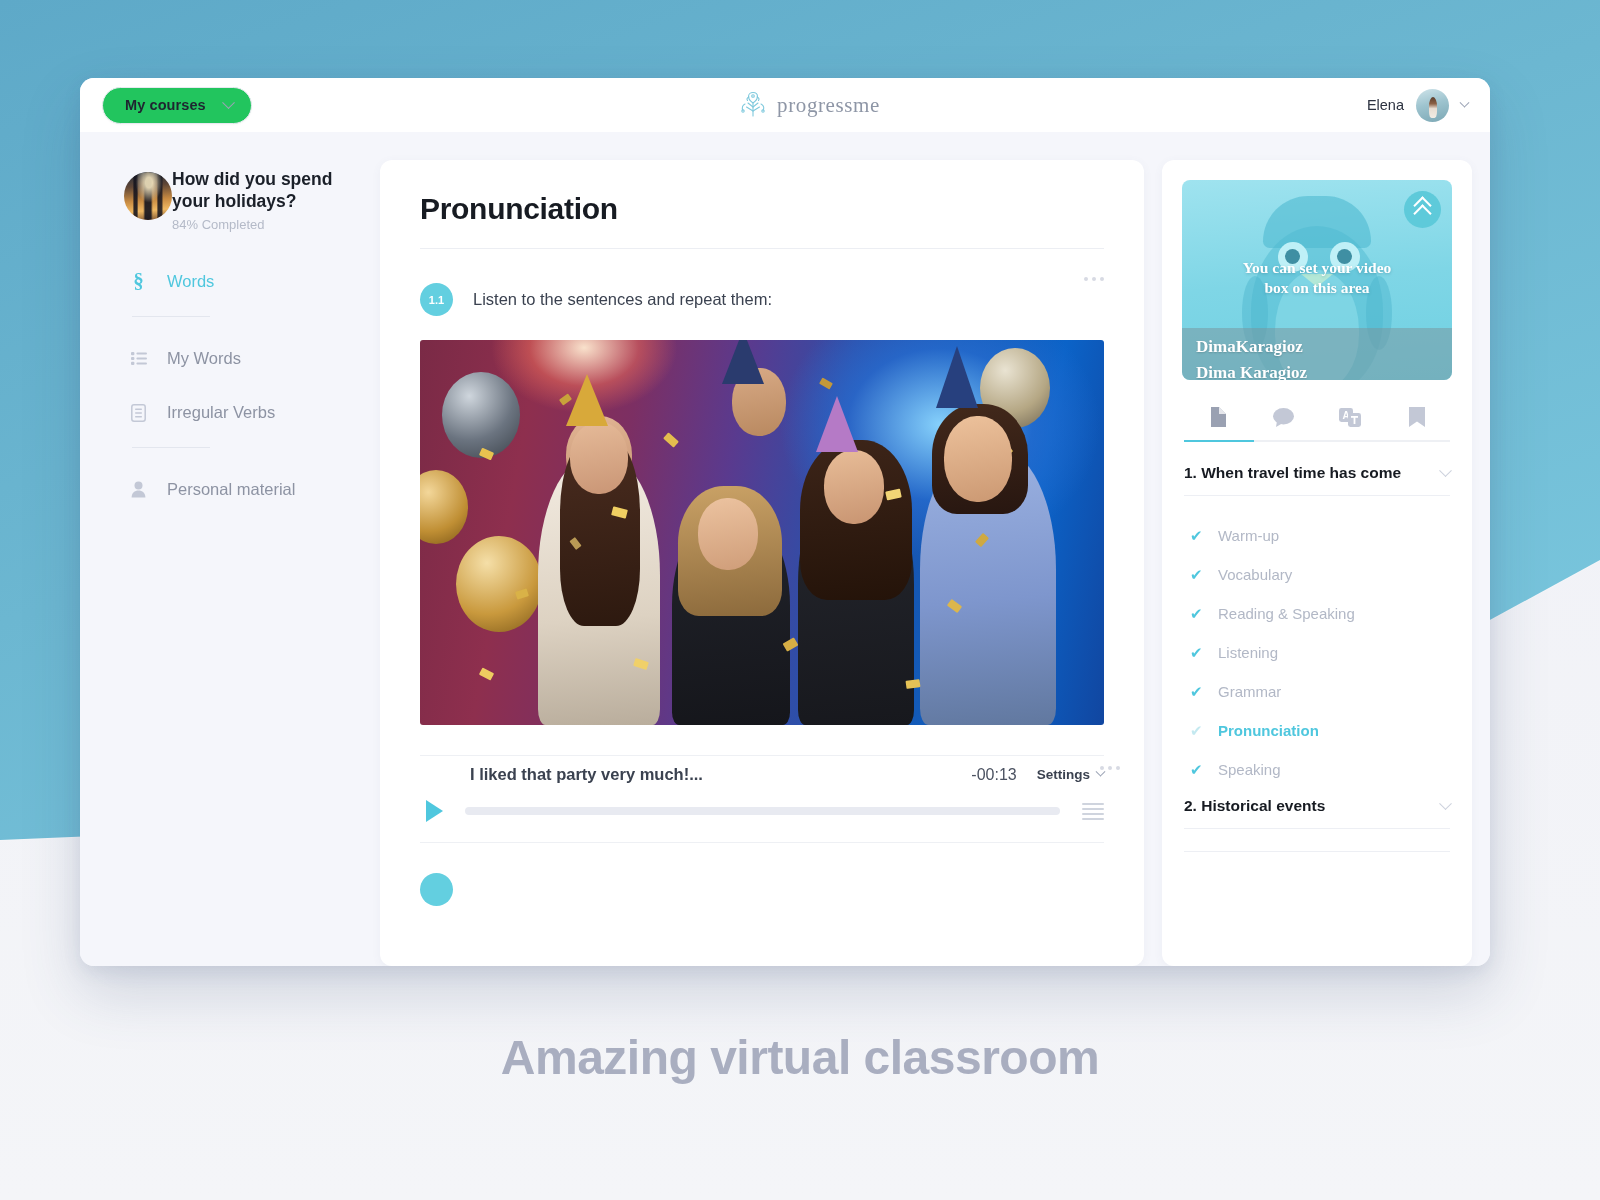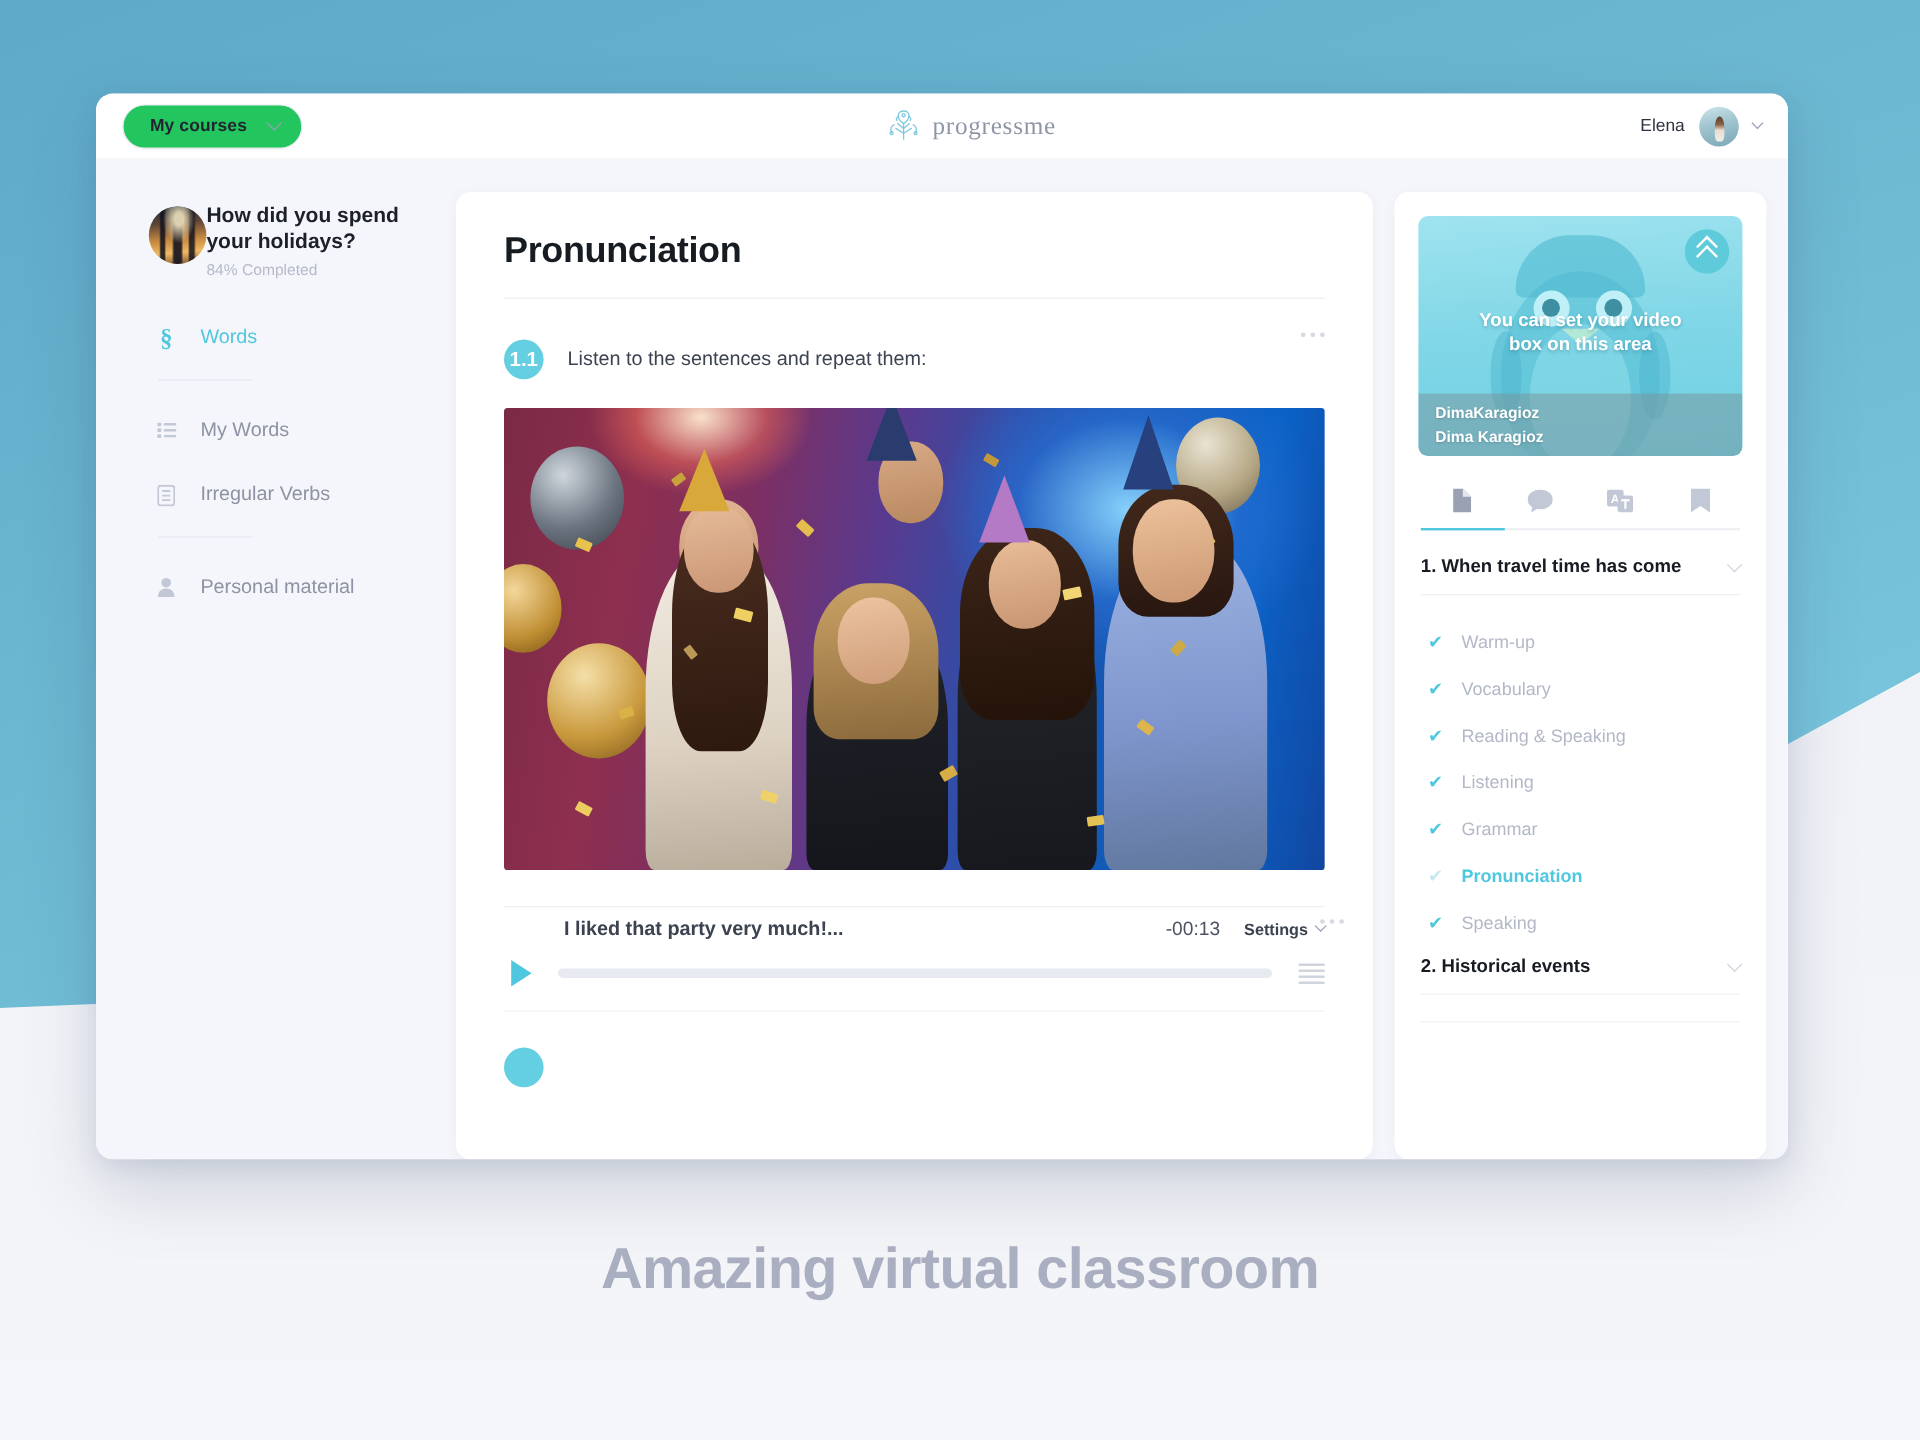--- a/index.html
+++ b/index.html
@@ -109,21 +109,21 @@
     box-shadow: 0 2px 10px rgba(80,100,140,.06);
     padding: 32px 40px 0 40px;
     overflow: hidden; position:relative;
   }
   #lesson-title { font-size: 30px; font-weight:800; color:#171b22; letter-spacing:-.3px; }
   #title-rule { height:1px; background:#eceef3; margin: 22px 0 0; }
 
   #task-row { display:flex; align-items:center; gap: 20px; margin-top: 34px; }
   .task-num {
     width: 33px; height:33px; border-radius:50%; background:#63cfe0; color:#fff;
-    font-size: 17px; font-weight:700; display:flex; align-items:center; justify-content:center; flex:none;
+    font-size: 11px; font-weight:700; display:flex; align-items:center; justify-content:center; flex:none;
   }
   #task-text { font-size:16.5px; color:#3b4250; }
   .dots3 { margin-left:auto; display:flex; gap:4px; align-self:flex-start; margin-top:-6px;}
   .dots3 i { width:4px; height:4px; border-radius:50%; background:#d7dae3; display:block;}
 
   
   #photo {
     margin-top: 24px; height: 385px; border-radius: 3px; overflow:hidden; position:relative;
     background:
       radial-gradient(ellipse 30% 44% at 76% 22%, rgba(140,215,255,.95) 0%, rgba(40,110,210,.7) 45%, transparent 78%),
@@ -157,41 +157,42 @@
 
   
   #right-panel {
     width: 310px; flex:none; background:#fff; border-radius:12px;
     box-shadow: 0 2px 10px rgba(80,100,140,.06);
     padding: 20px 0 0 0; position:relative; overflow:hidden;
   }
   #video-box {
     margin: 0 20px; height: 200px; border-radius:8px; position:relative; overflow:hidden;
     background: linear-gradient(175deg,#9fe3ef 0%, #7fd6e6 50%, #6fd0e2 100%);
+    font-family: Liberation Serif, serif;
   }
   .peng { position:absolute; left:50%; transform:translateX(-50%); }
   #peng-body { bottom:-16px; width:132px; height:170px; border-radius:50% 50% 46% 46%; background:rgba(85,190,212,.55); }
   #peng-belly { bottom:-10px; width:84px; height:120px; border-radius:50% 50% 46% 46%; background:rgba(150,225,238,.5); }
   #peng-cap { top:16px; width:108px; height:52px; border-radius:54px 54px 8px 8px; background:rgba(78,185,209,.6);}
   .peng-eye { position:absolute; top:62px; width:30px; height:30px; border-radius:50%; background:#bff0f7; }
   .peng-eye::after{content:'';position:absolute;left:7px;top:7px;width:15px;height:15px;border-radius:50%;background:#3f8fa3;}
   .peng-eye.l{ left:96px;} .peng-eye.r{ left:148px;}
   #peng-beak { position:absolute; top:94px; left:50%; transform:translateX(-50%); width:0;height:0; border-left:16px solid transparent; border-right:16px solid transparent; border-top:13px solid rgba(196,238,210,.75); }
   #peng-wl, #peng-wr { position:absolute; top:96px; width:26px; height:74px; border-radius:50%; background:rgba(75,180,204,.45); }
   #peng-wl{ left:60px;} #peng-wr{ right:60px;}
   #video-overlay-text {
     position:absolute; left:0; right:0; top: 78px; text-align:center;
     color:#fff; font-size:15.5px; font-weight:700; line-height:1.32;
     text-shadow: 0 1px 3px rgba(40,100,120,.35);
   }
   #video-names {
     position:absolute; left:0; right:0; bottom:0; height: 52px;
     background: rgba(120,150,158,.52); padding: 6px 0 0 14px; color:#fff;
   }
-  #video-names div { font-size:13px; font-weight:700; line-height:1.55; text-shadow:0 1px 2px rgba(0,0,0,.18);}
+  #video-names div { font-size:17px; font-weight:700; line-height:1.55; text-shadow:0 1px 2px rgba(0,0,0,.18);}
   #collapse-btn {
     position:absolute; right:11px; top:11px; width:37px; height:37px; border-radius:50%;
     background:#5ecada; display:flex; align-items:center; justify-content:center; flex-direction:column; gap:2px; cursor:pointer;
   }
   .chv-up { width:13px; height:13px; border-left:2.4px solid #fff; border-top:2.4px solid #fff; transform: rotate(45deg); }
   .chv-up.a{ margin-bottom:-7px;}
 
   
   #tabs { display:flex; margin: 26px 22px 0; }
   .tab { flex:1; display:flex; flex-direction:column; align-items:center; padding-bottom: 12px; cursor:pointer; position:relative;}

